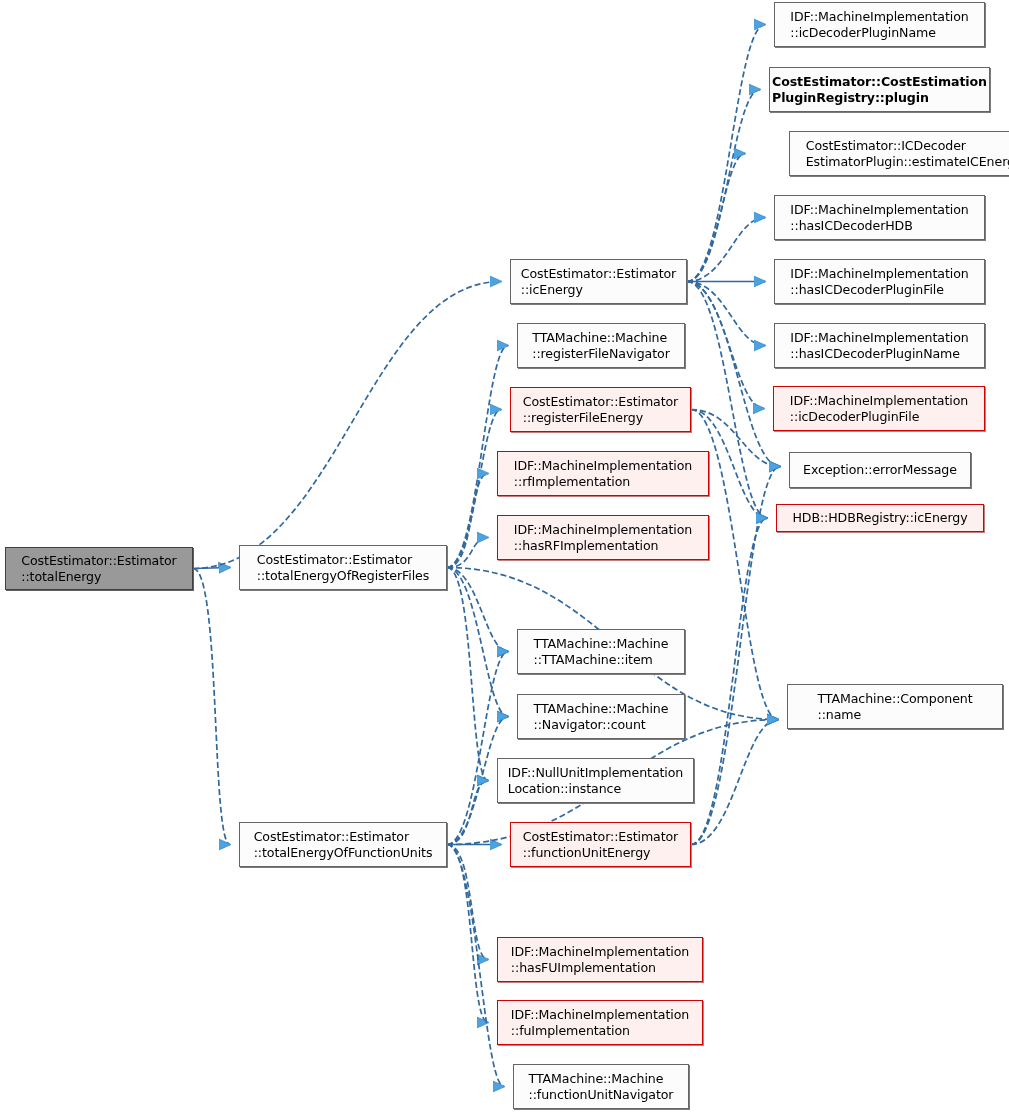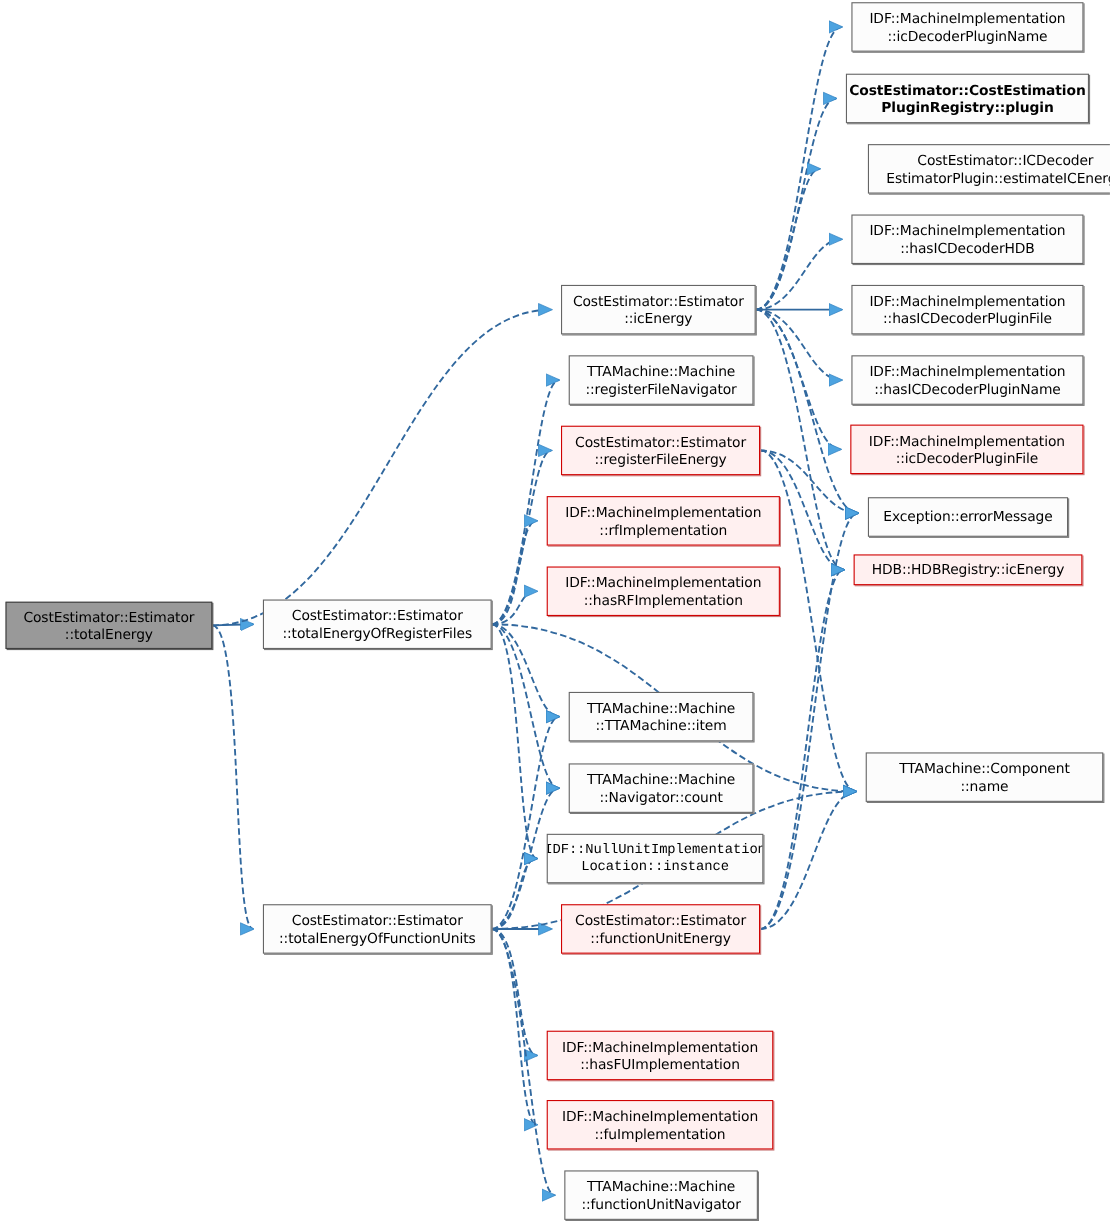--- a/index.html
+++ b/index.html
@@ -20,21 +20,21 @@
     top: 0;
     width: 1009px;
     height: 1112px;
   }
   .node {
     position: absolute;
     box-sizing: border-box;
     display: flex;
     align-items: center;
     justify-content: center;
-    text-align: center;
+    text-align: left;
     font-size: 12.6px;
     line-height: 1.26;
     color: #000000;
     letter-spacing: -0.1px;
     white-space: pre;
     overflow: hidden;
   }
   .node.plain {
     background: #fcfcfc;
     border: 1px solid #656565;
@@ -106,21 +106,21 @@
       <div class="node current" style="left: 5px; top: 547px; width: 188px; height: 43px;"><div><span class="label">CostEstimator::Estimator</span><span class="label">::totalEnergy</span></div></div>
       <div class="node plain" style="left: 239px; top: 545px; width: 208px; height: 45px;"><div><span class="label">CostEstimator::Estimator</span><span class="label">::totalEnergyOfRegisterFiles</span></div></div>
       <div class="node plain" style="left: 239px; top: 822px; width: 208px; height: 45px;"><div><span class="label">CostEstimator::Estimator</span><span class="label">::totalEnergyOfFunctionUnits</span></div></div>
       <div class="node plain" style="left: 510px; top: 259px; width: 177px; height: 45px;"><div><span class="label">CostEstimator::Estimator</span><span class="label">::icEnergy</span></div></div>
       <div class="node plain" style="left: 517px; top: 323px; width: 168px; height: 45px;"><div><span class="label">TTAMachine::Machine</span><span class="label">::registerFileNavigator</span></div></div>
       <div class="node red" style="left: 510px; top: 387px; width: 181px; height: 45px;"><div><span class="label">CostEstimator::Estimator</span><span class="label">::registerFileEnergy</span></div></div>
       <div class="node red" style="left: 497px; top: 451px; width: 212px; height: 45px;"><div><span class="label">IDF::MachineImplementation</span><span class="label">::rfImplementation</span></div></div>
       <div class="node red" style="left: 497px; top: 515px; width: 212px; height: 45px;"><div><span class="label">IDF::MachineImplementation</span><span class="label">::hasRFImplementation</span></div></div>
       <div class="node plain" style="left: 517px; top: 629px; width: 168px; height: 45px;"><div><span class="label">TTAMachine::Machine</span><span class="label">::TTAMachine::item</span></div></div>
       <div class="node plain" style="left: 517px; top: 694px; width: 168px; height: 45px;"><div><span class="label">TTAMachine::Machine</span><span class="label">::Navigator::count</span></div></div>
-      <div class="node plain" style="left: 497px; top: 758px; width: 197px; height: 45px; font-family: Liberation Mono, monospace;"><div><span class="label">IDF::NullUnitImplementation</span><span class="label">Location::instance</span></div></div>
+      <div class="node plain" style="left: 497px; top: 758px; width: 197px; height: 45px;"><div><span class="label">IDF::NullUnitImplementation</span><span class="label">Location::instance</span></div></div>
       <div class="node red" style="left: 510px; top: 822px; width: 181px; height: 45px;"><div><span class="label">CostEstimator::Estimator</span><span class="label">::functionUnitEnergy</span></div></div>
       <div class="node red" style="left: 497px; top: 937px; width: 206px; height: 45px;"><div><span class="label">IDF::MachineImplementation</span><span class="label">::hasFUImplementation</span></div></div>
       <div class="node red" style="left: 497px; top: 1000px; width: 206px; height: 45px;"><div><span class="label">IDF::MachineImplementation</span><span class="label">::fuImplementation</span></div></div>
       <div class="node plain" style="left: 513px; top: 1064px; width: 176px; height: 45px;"><div><span class="label">TTAMachine::Machine</span><span class="label">::functionUnitNavigator</span></div></div>
       <div class="node plain" style="left: 774px; top: 2px; width: 211px; height: 45px;"><div><span class="label">IDF::MachineImplementation</span><span class="label">::icDecoderPluginName</span></div></div>
       <div class="node plain" style="left: 769px; top: 67px; width: 221px; height: 45px; font-weight: bold;"><div><span class="label">CostEstimator::CostEstimation</span><span class="label">PluginRegistry::plugin</span></div></div>
       <div class="node plain" style="left: 754px; top: 131px; width: 250px; height: 45px; margin-left: 35px;"><div><span class="label">CostEstimator::ICDecoder</span><span class="label">EstimatorPlugin::estimateICEnergy</span></div></div>
       <div class="node plain" style="left: 774px; top: 195px; width: 211px; height: 45px;"><div><span class="label">IDF::MachineImplementation</span><span class="label">::hasICDecoderHDB</span></div></div>
       <div class="node plain" style="left: 774px; top: 259px; width: 211px; height: 45px;"><div><span class="label">IDF::MachineImplementation</span><span class="label">::hasICDecoderPluginFile</span></div></div>
       <div class="node plain" style="left: 774px; top: 323px; width: 211px; height: 45px;"><div><span class="label">IDF::MachineImplementation</span><span class="label">::hasICDecoderPluginName</span></div></div>

